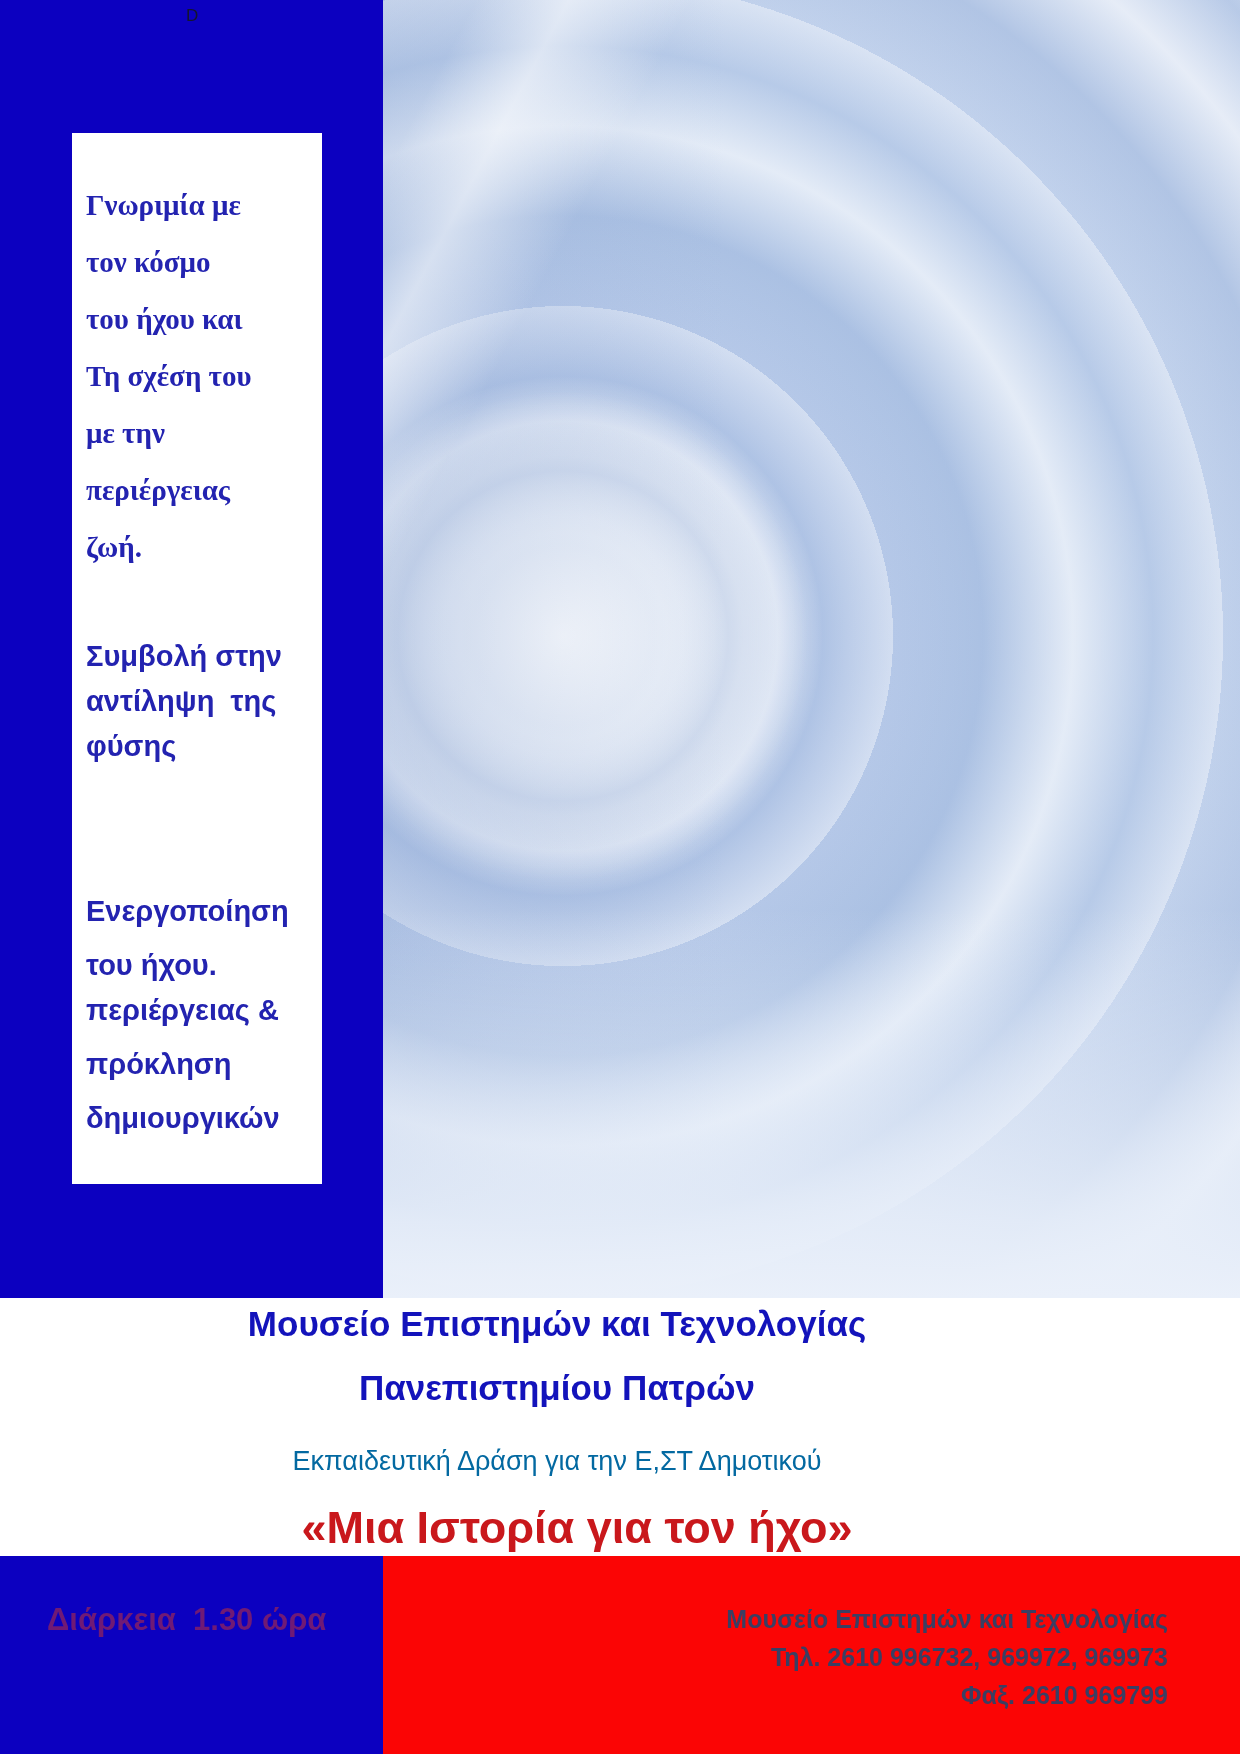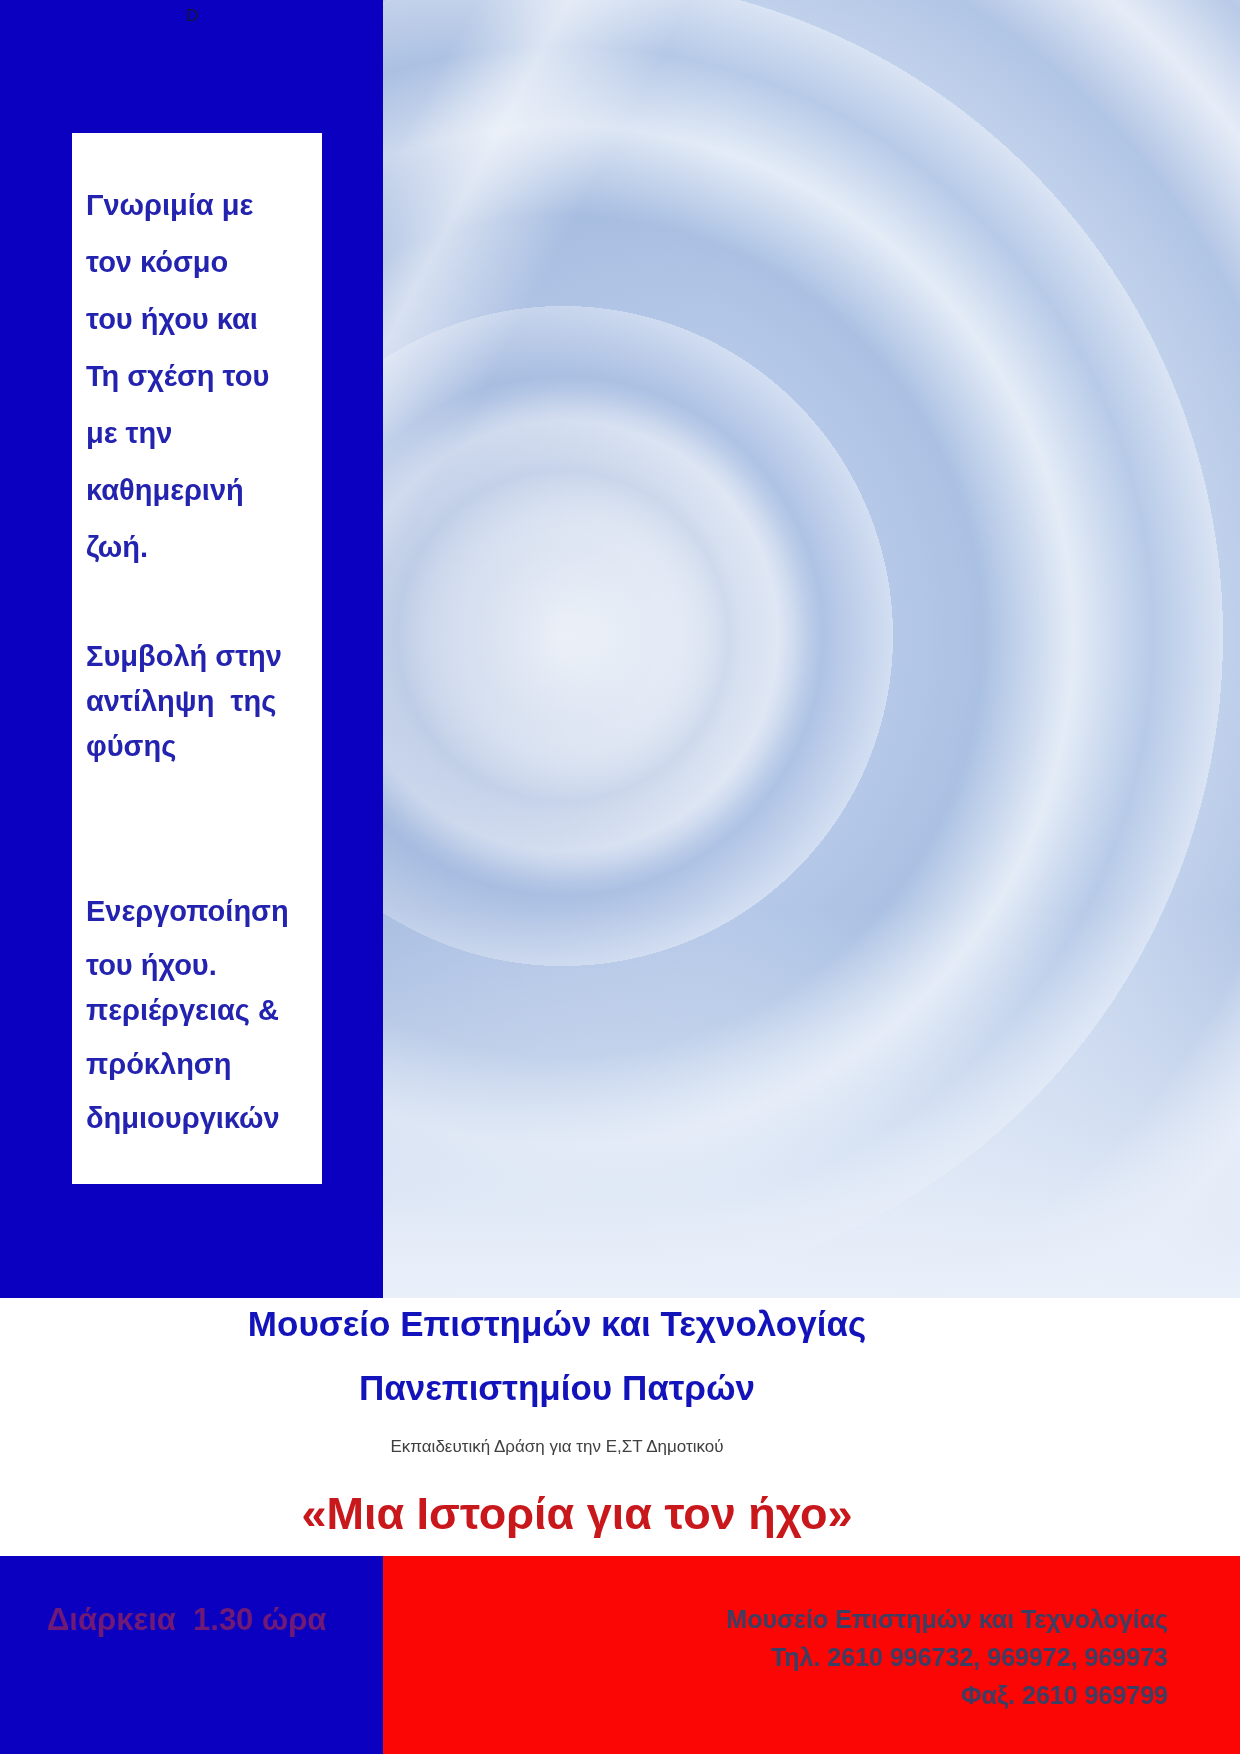--- a/index.html
+++ b/index.html
@@ -19,21 +19,21 @@
     position:absolute; left:186px; top:6px;
     font-size:17px; color:#14152e; font-weight:400;
   }
   .info-box {
     position:absolute; left:72px; top:133px; width:250px; height:1051px;
     background:#ffffff; padding:44px 0 0 14px; overflow:hidden;
   }
   .info-box .line {
     color:#2323b0; font-weight:700; font-size:29px; white-space:pre;
   }
-  .lh-tall { line-height:57px; height:57px; }
+  .lh-tall { line-height:57px; height:57px;font-family:Liberation Serif, serif; }
   .lh-med  { line-height:45px; height:45px; }
   .gap-para   { margin-top:58px; }
   .gap-small  { margin-top:9px; }
   .gap-big    { margin-top:120px; }
 
   
   .ripple-image {
     position:absolute; left:383px; top:0; width:857px; height:1298px;
     background:
       linear-gradient(to bottom, rgba(231,238,249,0) 70%, rgba(231,238,249,0.9) 94%, #eaf0fa 100%),
@@ -47,21 +47,21 @@
 
   
   .titles-block {
     position:absolute; left:0; top:1302px; width:1114px; text-align:center;
   }
   .museum-title {
     color:#1313bb; font-weight:700; font-size:35px; line-height:44px;
   }
   .museum-title2 { margin-top:20px; }
   .subtitle {
-    margin-top:22px; color:#404040; font-weight:400; font-size:17px; line-height:30px;
+    margin-top:36px; color:#0369a1; font-weight:400; font-size:27px; line-height:30px;
   }
   .event-title {
     margin-top:26px; color:#c9181c; font-weight:700; font-size:45px; line-height:52px;padding-left:40px;
   }
 
   
   .footer-blue {
     position:absolute; left:0; top:1556px; width:383px; height:198px;
     background:#0c00c0;
   }
@@ -89,21 +89,21 @@
   </div>
 
   <div class="ripple-image"></div>
 
   <div class="info-box">
     <div class="line lh-tall">Γνωριμία με</div>
     <div class="line lh-tall">τον κόσμο</div>
     <div class="line lh-tall">του ήχου και</div>
     <div class="line lh-tall">Τη σχέση του</div>
     <div class="line lh-tall">με την</div>
-    <div class="line lh-tall">καθημερινή</div>
+    <div class="line lh-tall">περιέργειας</div>
     <div class="line lh-tall">ζωή.</div>
     <div class="line lh-med gap-para">Συμβολή στην</div>
     <div class="line lh-med">αντίληψη  της</div>
     <div class="line lh-med">φύσης</div>
     <div class="line lh-med gap-big">Ενεργοποίηση</div>
     <div class="line lh-med gap-small">του ήχου.</div>
     <div class="line lh-med">περιέργειας &amp;</div>
     <div class="line lh-med gap-small">πρόκληση</div>
     <div class="line lh-med gap-small">δημιουργικών</div>
   </div>

